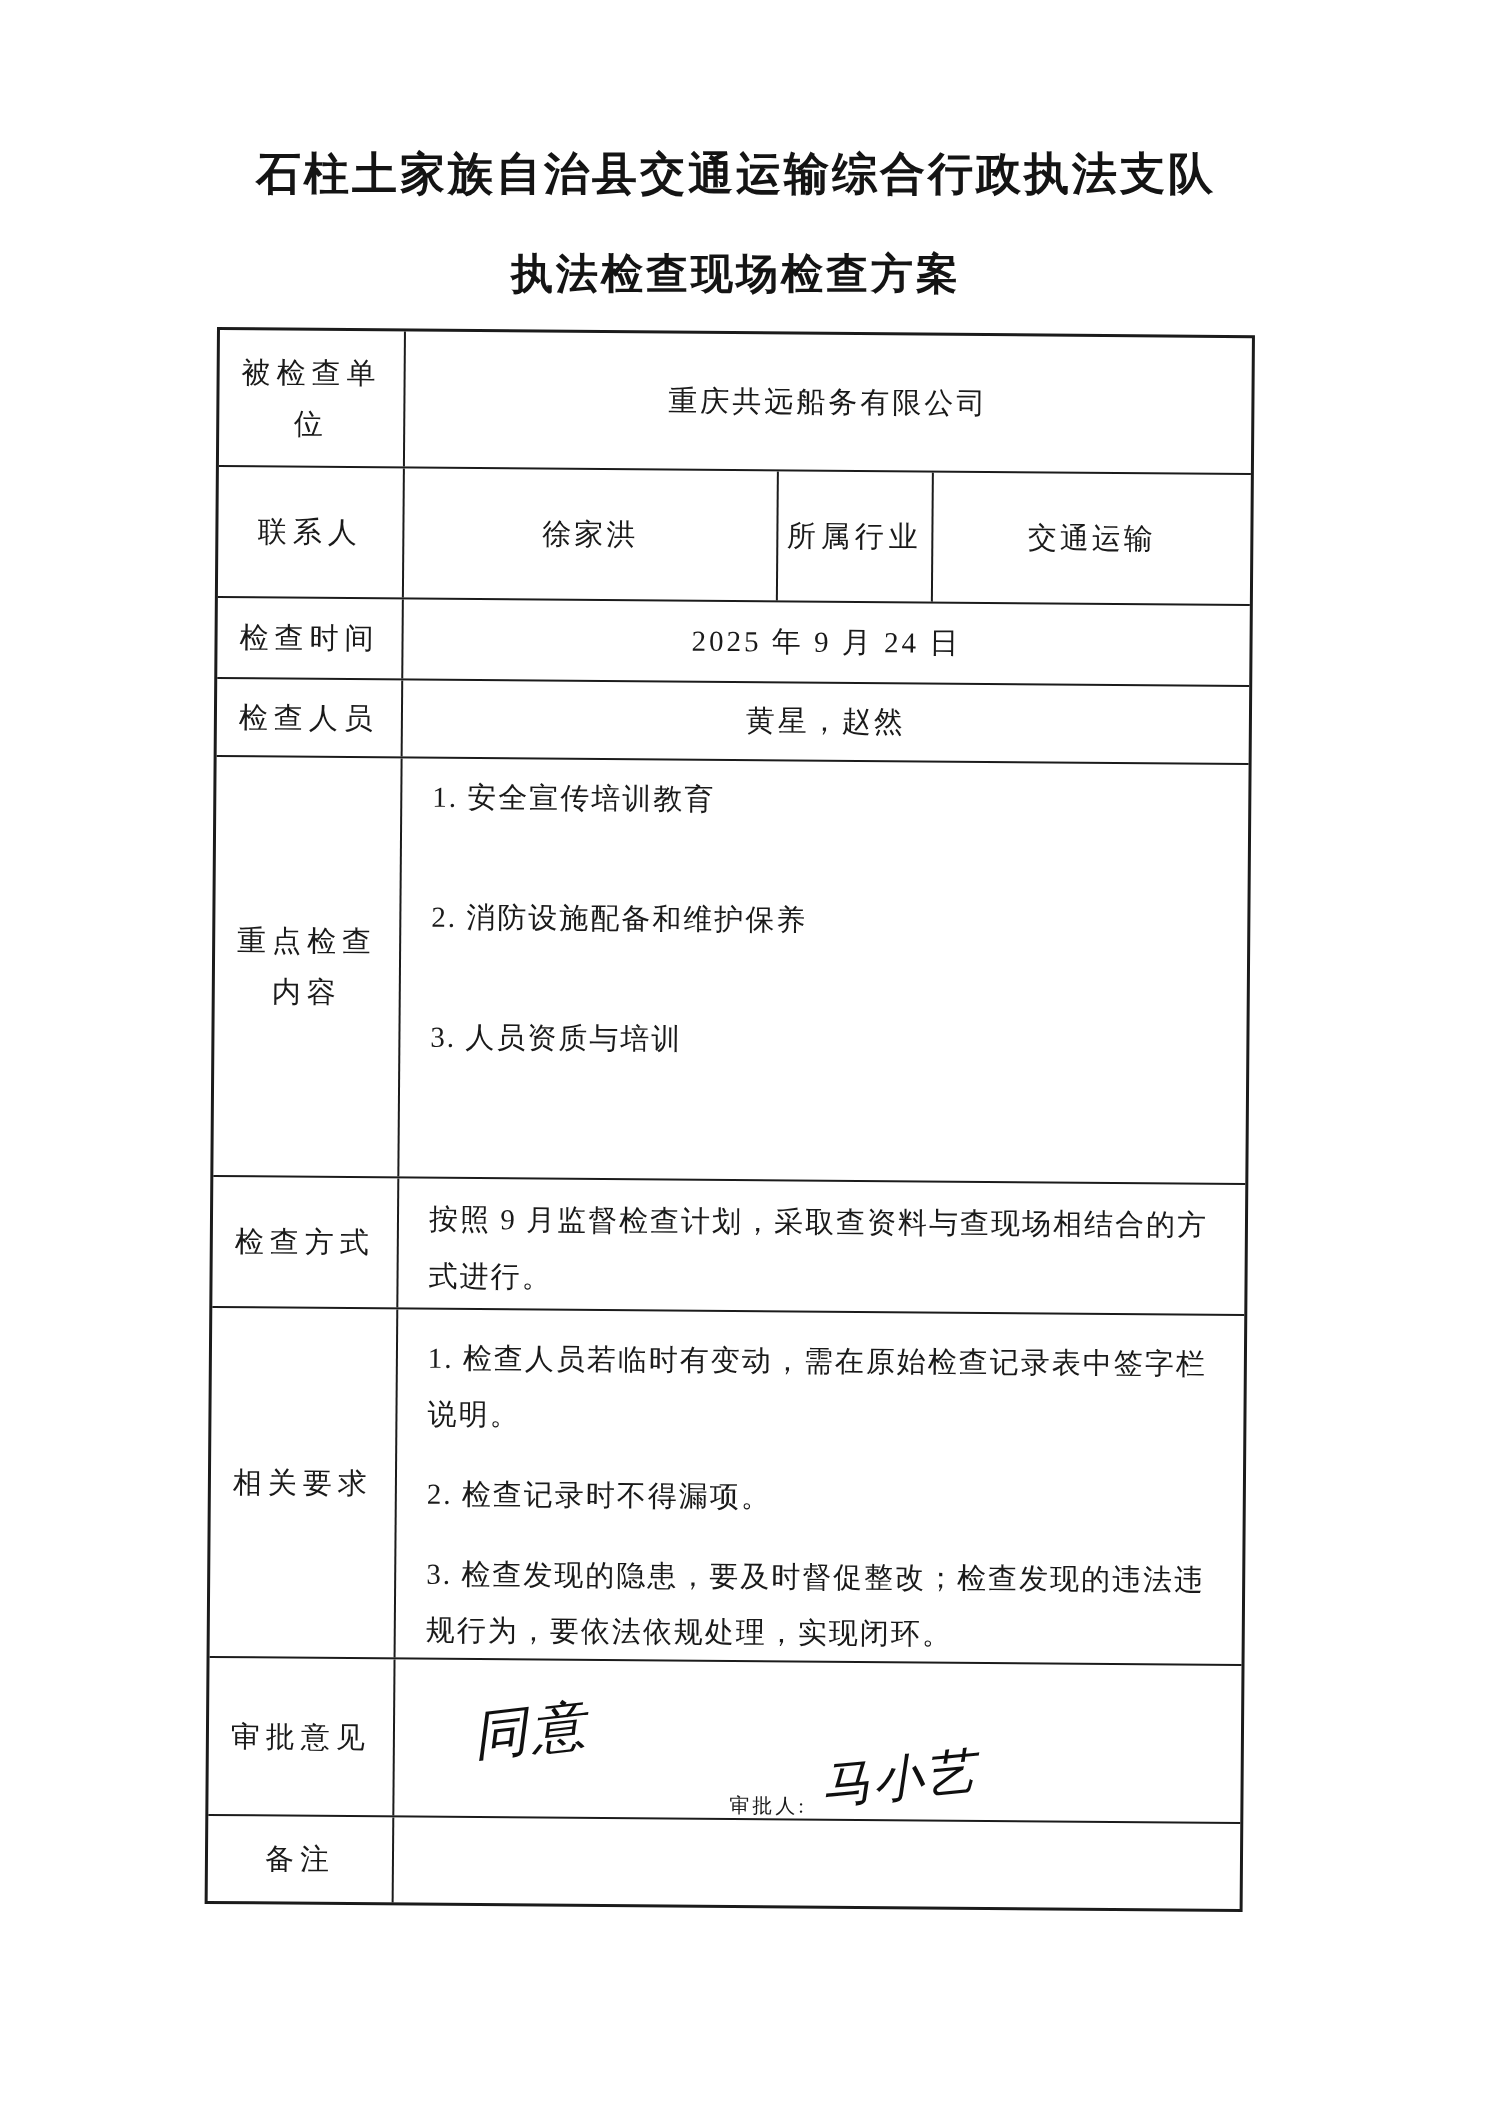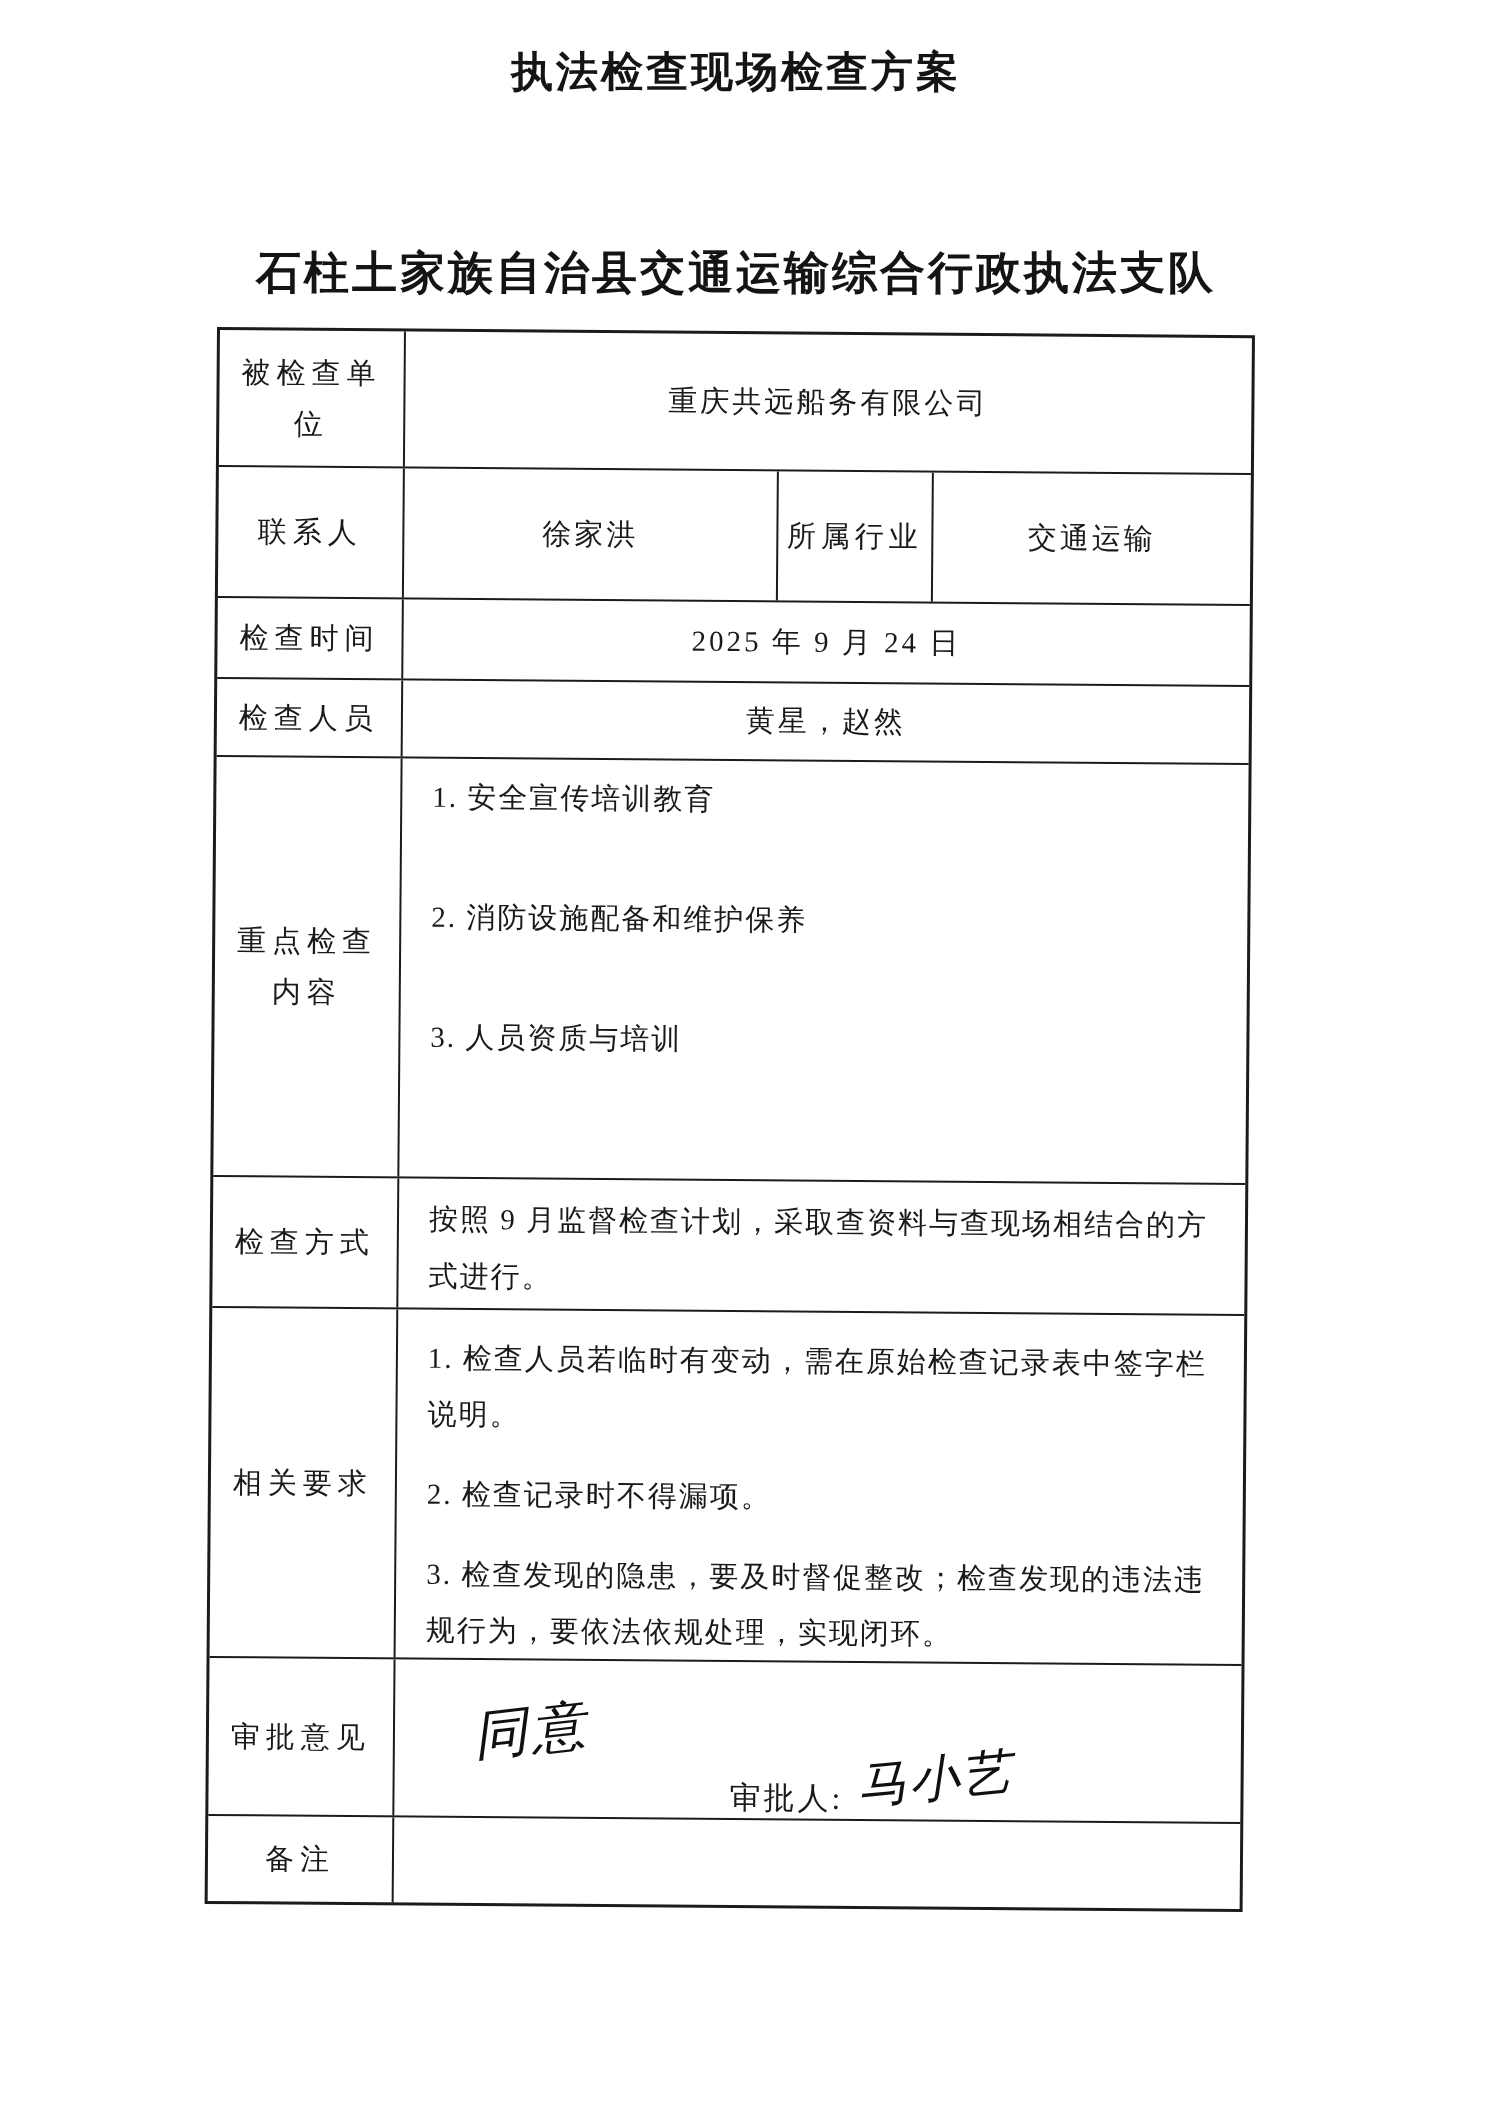--- a/index.html
+++ b/index.html
@@ -82,35 +82,35 @@
   .hw-opinion{
     position:absolute; left:78px; top:34px;
     font-size:54px;
     transform:rotate(-7deg);
     letter-spacing:4px;
   }
   .approver-line{
     position:absolute; left:335px; top:90px;
     display:flex; align-items:flex-end;
   }
-  .approver-label{ font-size:31px; letter-spacing:3px; }
+  .approver-label{ font-size:20px; letter-spacing:3px; }
   .hw-signature{
     font-size:50px;
     transform:rotate(-6deg) translateY(-8px);
     margin-left:14px;
     letter-spacing:2px;
   }
 </style>
 </head>
 <body>
 
 <div class="sheet">
 
+  <div class="doc-title l1">石柱土家族自治县交通运输综合行政执法支队</div>
   <div class="doc-title l2">执法检查现场检查方案</div>
-  <div class="doc-title l1">石柱土家族自治县交通运输综合行政执法支队</div>
 
   <div class="scan-table">
 
     <div class="row r1">
       <div class="cell label-cell">被检查单位</div>
       <div class="cell value-cell center-both">重庆共远船务有限公司</div>
     </div>
 
     <div class="row r2">
       <div class="cell label-cell">联系人</div>

